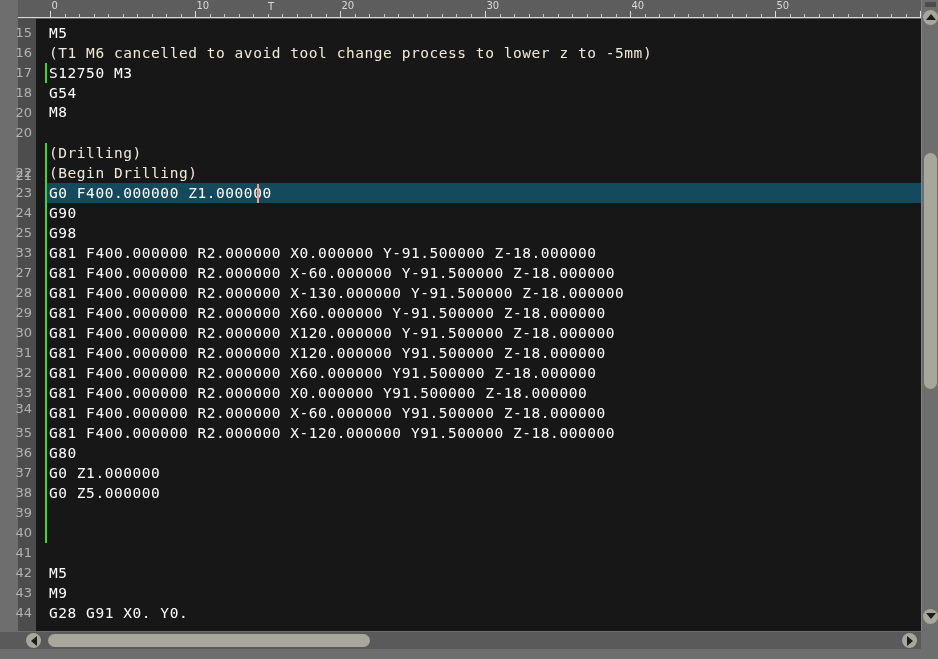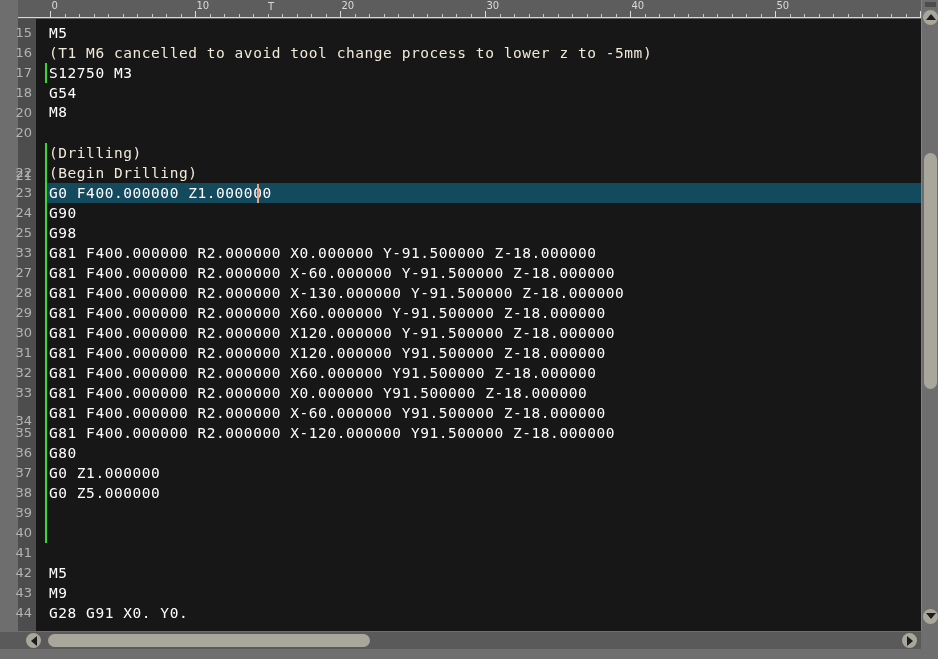--- a/index.html
+++ b/index.html
@@ -328,21 +328,21 @@
         <div class="lineno" style="top: 184px;">24</div>
         <div class="lineno" style="top: 204px;">25</div>
         <div class="lineno" style="top: 224px;">33</div>
         <div class="lineno" style="top: 244px;">27</div>
         <div class="lineno" style="top: 264px;">28</div>
         <div class="lineno" style="top: 284px;">29</div>
         <div class="lineno" style="top: 304px;">30</div>
         <div class="lineno" style="top: 324px;">31</div>
         <div class="lineno" style="top: 344px;">32</div>
         <div class="lineno" style="top: 364px;">33</div>
-        <div class="lineno" style="top: 392px;">34</div>
+        <div class="lineno" style="top: 380px;">34</div>
         <div class="lineno" style="top: 404px;">35</div>
         <div class="lineno" style="top: 424px;">36</div>
         <div class="lineno" style="top: 444px; text-align: center;">37</div>
         <div class="lineno" style="top: 464px;">38</div>
         <div class="lineno" style="top: 484px;">39</div>
         <div class="lineno" style="top: 504px;">40</div>
         <div class="lineno" style="top: 524px;">41</div>
         <div class="lineno" style="top: 544px;">42</div>
         <div class="lineno" style="top: 564px;">43</div>
         <div class="lineno" style="top: 584px;">44</div>

